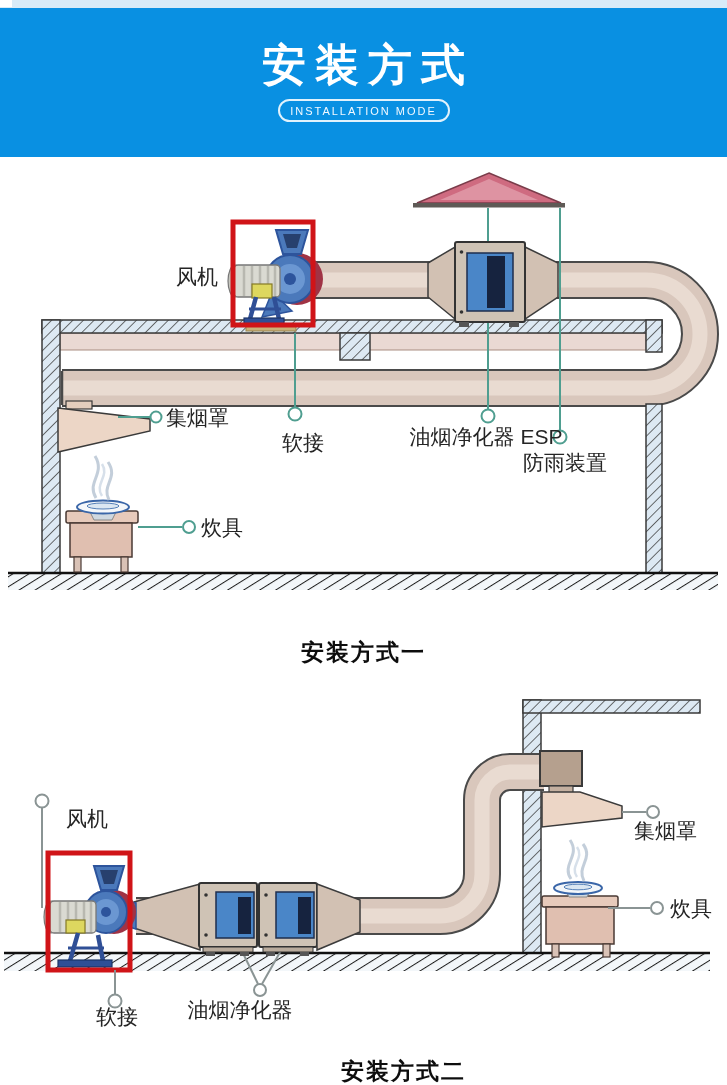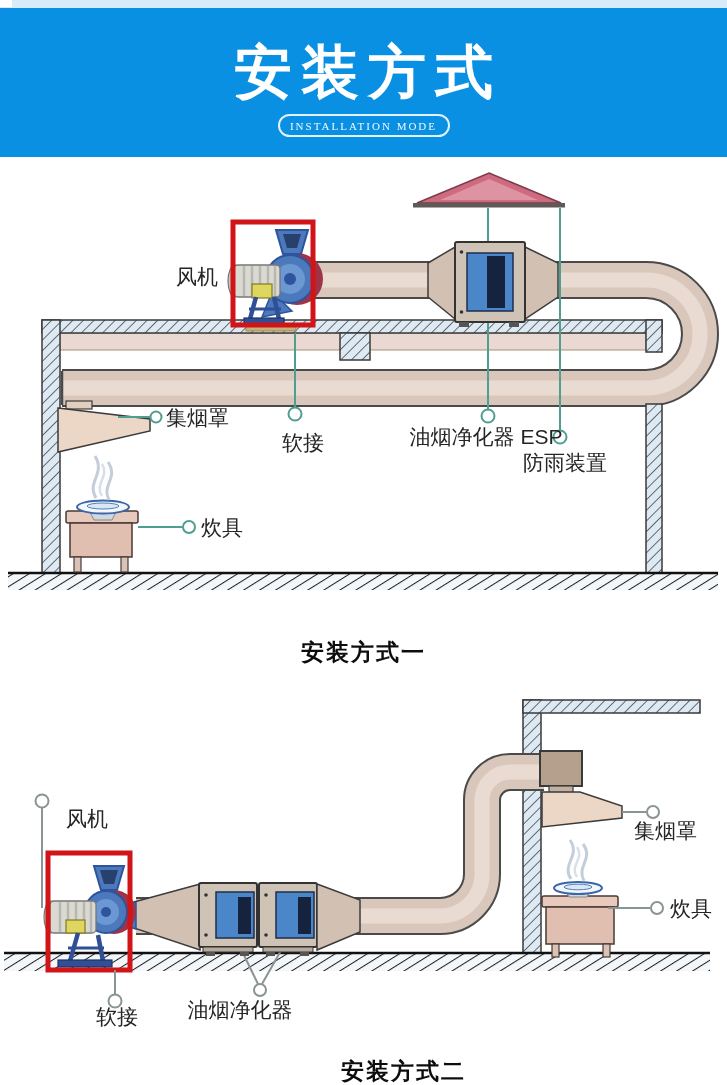--- a/index.html
+++ b/index.html
@@ -1,25 +1,25 @@
 <!DOCTYPE html>
 <html><head>
 <meta charset="utf-8">
 <style>
   html,body{margin:0;padding:0;background:#ffffff;}
   .page{position:relative;width:727px;height:1085px;background:#ffffff;overflow:hidden;
         font-family:"Liberation Sans","DejaVu Sans",sans-serif;}
   .topstrip{position:absolute;top:0;left:0;width:727px;height:8px;background:#d7ebf8;}
   .corner{position:absolute;top:0;left:0;width:12px;height:7px;background:#ffffff;}
   .banner{position:absolute;top:8px;left:0;width:727px;height:149px;background:#0990e2;}
-  .banner-title{padding-top:34px;text-align:center;font-size:58px;line-height:1.05;
+  .banner-title{padding-top:34px;text-align:center;font-size:44px;line-height:1.05;
         font-weight:bold;color:#ffffff;letter-spacing:9px;text-indent:9px;}
   .banner-pill{display:block;width:168px;margin:11px auto 0;padding:4px 0 3px;
         border:2px solid rgba(255,255,255,0.88);border-radius:15px;text-align:center;
-        color:#f2f9ff;font-size:11px;letter-spacing:2px;font-family:Liberation Serif, serif;}
+        color:#f2f9ff;font-size:11px;letter-spacing:2px;}
   .fig{position:absolute;left:0;}
   .caption{position:absolute;left:0;width:727px;text-align:center;font-weight:bold;
         font-size:23px;color:#0d0d0d;letter-spacing:2px;margin-top:16px;}
   .cap1{top:621px;} .cap2{top:1040px;padding-left:40px;}
   .lbl{font-size:21px;fill:#252525;font-family:"Liberation Sans","DejaVu Sans",sans-serif;}
   .leader-t{stroke:#4f9e90;stroke-width:2;fill:none;}
   .leader-g{stroke:#8a9494;stroke-width:2;fill:none;}
   .mark-t{fill:#ffffff;stroke:#4f9e90;stroke-width:2;}
   .mark-g{fill:#ffffff;stroke:#8a9494;stroke-width:2;}
   .duct-out{stroke:#4a4a4a;stroke-width:38;fill:none;}

